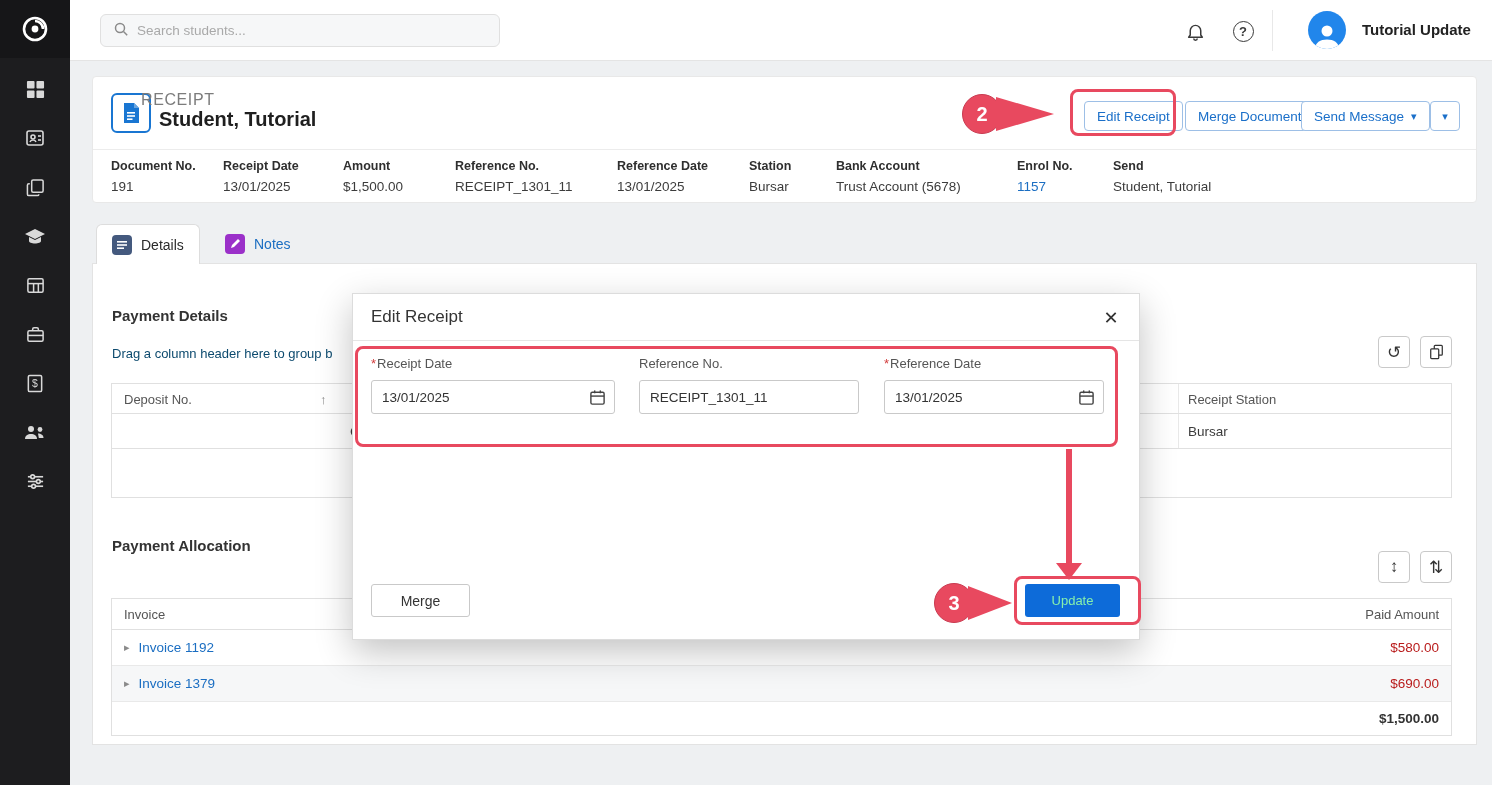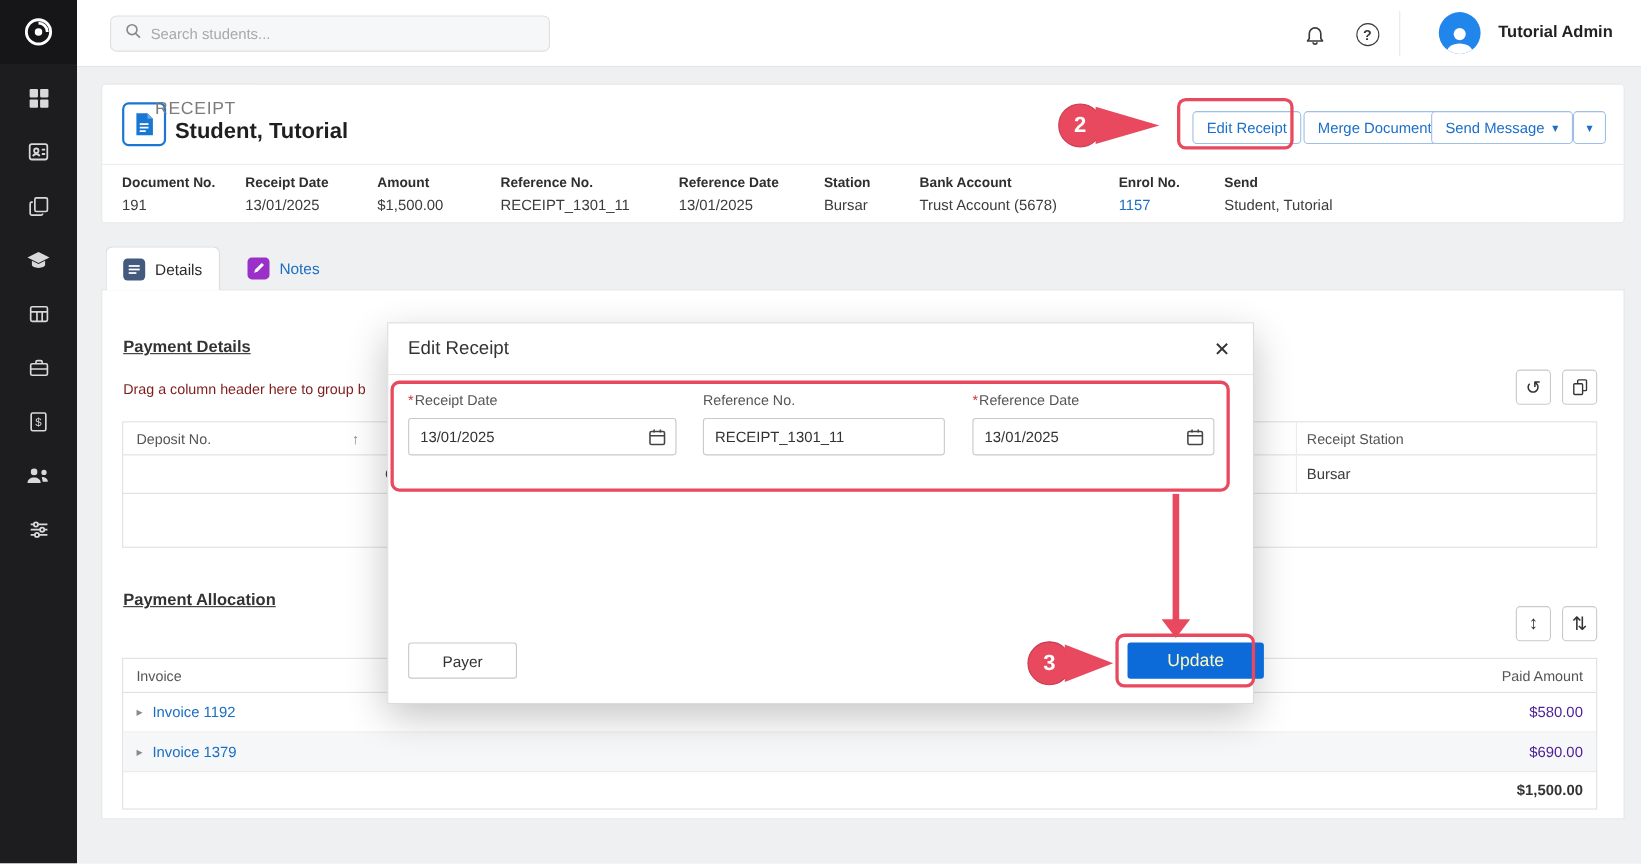--- a/index.html
+++ b/index.html
@@ -38,52 +38,52 @@
   .sfield .val.link { color:#1b6ec2; cursor:pointer; }
 
   
   .tab { position:absolute; top:224px; height:40px; display:flex; align-items:center; gap:9px; padding:0 15px; font-size:14px; cursor:pointer; }
   .tab.active { background:#fff; border:1px solid #ddd; border-bottom:none; border-radius:6px 6px 0 0; color:#2b2b2b; z-index:6; }
   .tab.inactive { color:#1b6ec2; }
   .tab-chip { width:20px; height:20px; border-radius:4px; display:flex; align-items:center; justify-content:center; }
 
   
   .panel { left:92px; top:263px; width:1385px; height:482px; background:#fff; border:1px solid #e3e3e3; z-index:3; }
-  .section-h { position:absolute; left:19px; font-size:15px; font-weight:bold; color:#333;text-decoration:underline; }
-  .hint { position:absolute; left:19px; top:82px; font-size:13px; color:#7f1d1d; white-space:nowrap; overflow:hidden; max-width:260px; }
+  .section-h { position:absolute; left:19px; font-size:15px; font-weight:bold; color:#333; }
+  .hint { position:absolute; left:19px; top:82px; font-size:13px; color:#0c4a6e; white-space:nowrap; overflow:hidden; max-width:260px; }
   .icon-btn { position:absolute; width:32px; height:32px; border:1px solid #c9c9c9; border-radius:4px; background:#fff; display:flex; align-items:center; justify-content:center; font-size:17px; color:#333; cursor:pointer; }
 
   .pd-table { position:absolute; left:18px; top:119px; width:1341px; height:115px; border:1px solid #e0e0e0; background:#fff; }
   .pd-head { position:relative; height:30px; border-bottom:1px solid #e0e0e0; font-size:13px; color:#555; }
   .pd-row { position:relative; height:35px; border-bottom:1px solid #e0e0e0; font-size:13.5px; color:#3c3c3c; }
   .cell-abs { position:absolute; top:50%; transform:translateY(-50%);text-align:center; }
   .col-div { position:absolute; left:1066px; top:0; bottom:0; border-left:1px solid #e8e8e8; }
 
   .pa-table { position:absolute; left:18px; top:334px; width:1341px; background:#fff; border:1px solid #e0e0e0; }
   .pa-head { display:flex; justify-content:space-between; align-items:center; height:31px; padding:0 12px; font-size:13px; color:#555; border-bottom:1px solid #e0e0e0; }
   .pa-row { display:flex; justify-content:space-between; align-items:center; height:36px; padding:0 12px; font-size:13.5px; border-bottom:1px solid #e9e9e9; }
   .pa-row.alt { background:#f6f7f8; }
   .pa-row .inv { display:flex; align-items:center; gap:9px; color:#1b6ec2; cursor:pointer; }
   .pa-row .exp { color:#8a8a8a; font-size:11px; cursor:pointer; }
-  .pa-row .amt { color:#4c1d95; }
+  .pa-row .amt { color:#b91c1c; }
   .pa-total { display:flex; justify-content:flex-end; align-items:center; height:33px; padding:0 12px; font-size:13.5px; font-weight:bold; color:#333; }
 
   
   .modal { left:352px; top:293px; width:788px; height:347px; background:#fff; border:1px solid #dcdcdc; box-shadow:0 12px 34px rgba(0,0,0,.24); z-index:40; }
   .modal-head { position:relative; height:47px; border-bottom:1px solid #e5e5e5; display:flex; align-items:center; padding:0 18px; }
   .modal-title { font-size:17px; color:#333; }
   .modal-close { position:absolute; right:16px; top:12px; font-size:18px; color:#333; cursor:pointer; width:24px; height:24px; display:flex; align-items:center; justify-content:center; }
   .mfield { position:absolute; top:62px; }
   .mfield .flabel { font-size:13px; color:#555; margin-bottom:9px; }
   .req { color:#d23b3b; margin-right:1px; }
   .minput { position:relative; height:34px; border:1px solid #c9c9c9; border-radius:3px; background:#fff; display:flex; align-items:center; }
   .minput input { border:none; outline:none; font-size:13.5px; color:#333; padding:0 10px; width:100%; font-family:"Liberation Sans",sans-serif; background:transparent; }
   .cal-ic { position:absolute; right:8px; top:8px; cursor:pointer; }
   .btn-cancel { position:absolute; left:18px; top:290px; width:99px; height:33px; border:1px solid #c9c9c9; border-radius:3px; background:#fff; font-size:14px; color:#333; cursor:pointer; font-family:"Liberation Sans",sans-serif; }
-  .btn-update { position:absolute; left:672px; top:290px; width:124px; height:33px; border:none; border-radius:3px; background:#0d6bd9; font-size:16px; color:#fef9c3; cursor:pointer; font-family:"Liberation Sans",sans-serif; }
+  .btn-update { position:absolute; left:672px; top:290px; width:95px; height:33px; border:none; border-radius:3px; background:#0d6bd9; font-size:13px; color:#86efac; cursor:pointer; font-family:"Liberation Sans",sans-serif; }
 
   
   .ann-box { position:absolute; border:3px solid #e8495f; border-radius:8px; z-index:70; pointer-events:none; }
   .marker { position:absolute; display:flex; align-items:center; z-index:71; pointer-events:none; }
   .marker .mc { width:40px; height:40px; border-radius:50%; background:#e8495f; color:#fff; font-size:20px; font-weight:bold; display:flex; align-items:center; justify-content:center; border:1px solid #c93a50; }
   .marker .mt { width:0; height:0; border-top:17px solid transparent; border-bottom:17px solid transparent; margin-left:-6px; }
   .arr-shaft { position:absolute; left:1066px; top:449px; width:6px; height:116px; background:#e8495f; z-index:70; pointer-events:none; }
   .arr-head { position:absolute; left:1056px; top:563px; width:0; height:0; border-left:13px solid transparent; border-right:13px solid transparent; border-top:17px solid #e8495f; z-index:70; pointer-events:none; }
 </style>
 </head>
@@ -190,21 +190,21 @@
     <div class="tb-iconbtn" style="left:1158px">
       <span class="help-circle">?</span>
     </div>
     <div class="tb-divider"></div>
     <div class="avatar">
       <svg width="30" height="28" viewBox="0 0 30 28">
           <circle cx="15" cy="10" r="5.5" fill="#ffffff"></circle>
           <path d="M3 28c0-6.5 5.4-9.5 12-9.5S27 21.5 27 28z" fill="#ffffff"></path>
         </svg>
     </div>
-    <div class="tb-name">Tutorial Admin</div>
+    <div class="tb-name">Tutorial Update</div>
   </div>
 
   <div class="abs header-card">
     <div class="doc-icon">
       <svg width="20" height="22" viewBox="0 0 20 22">
           <path d="M3 1h10l5 5v15H3z" fill="#1976d2"></path>
           <path d="M13 1v5h5z" fill="#6aa6e0"></path>
           <rect x="6" y="10" width="8" height="1.6" fill="#fff"></rect>
           <rect x="6" y="13.2" width="8" height="1.6" fill="#fff"></rect>
           <rect x="6" y="16.4" width="5.5" height="1.6" fill="#fff"></rect>
@@ -380,21 +380,21 @@
           <svg width="17" height="17" viewBox="0 0 18 18" fill="none" stroke="#444" stroke-width="1.5">
               <rect x="2" y="3.5" width="14" height="12.5" rx="1.5"></rect>
               <line x1="2" y1="7.5" x2="16" y2="7.5"></line>
               <line x1="6" y1="1.5" x2="6" y2="4.5"></line>
               <line x1="12" y1="1.5" x2="12" y2="4.5"></line>
             </svg>
         </span>
       </div>
     </div>
 
-    <button class="btn-cancel">Payer</button>
+    <button class="btn-cancel">Merge</button>
     <button class="btn-update">Update</button>
   </div>
 
   <div class="ann-box" style="left:1070px; top:89px; width:106px; height:47px;"></div>
   <div class="marker" style="left:962px; top:94px;">
     <span class="mc">2</span>
     <span class="mt" style="border-left:58px solid #e8495f"></span>
   </div>
 
   <div class="ann-box" style="left:355px; top:346px; width:763px; height:101px;"></div>

